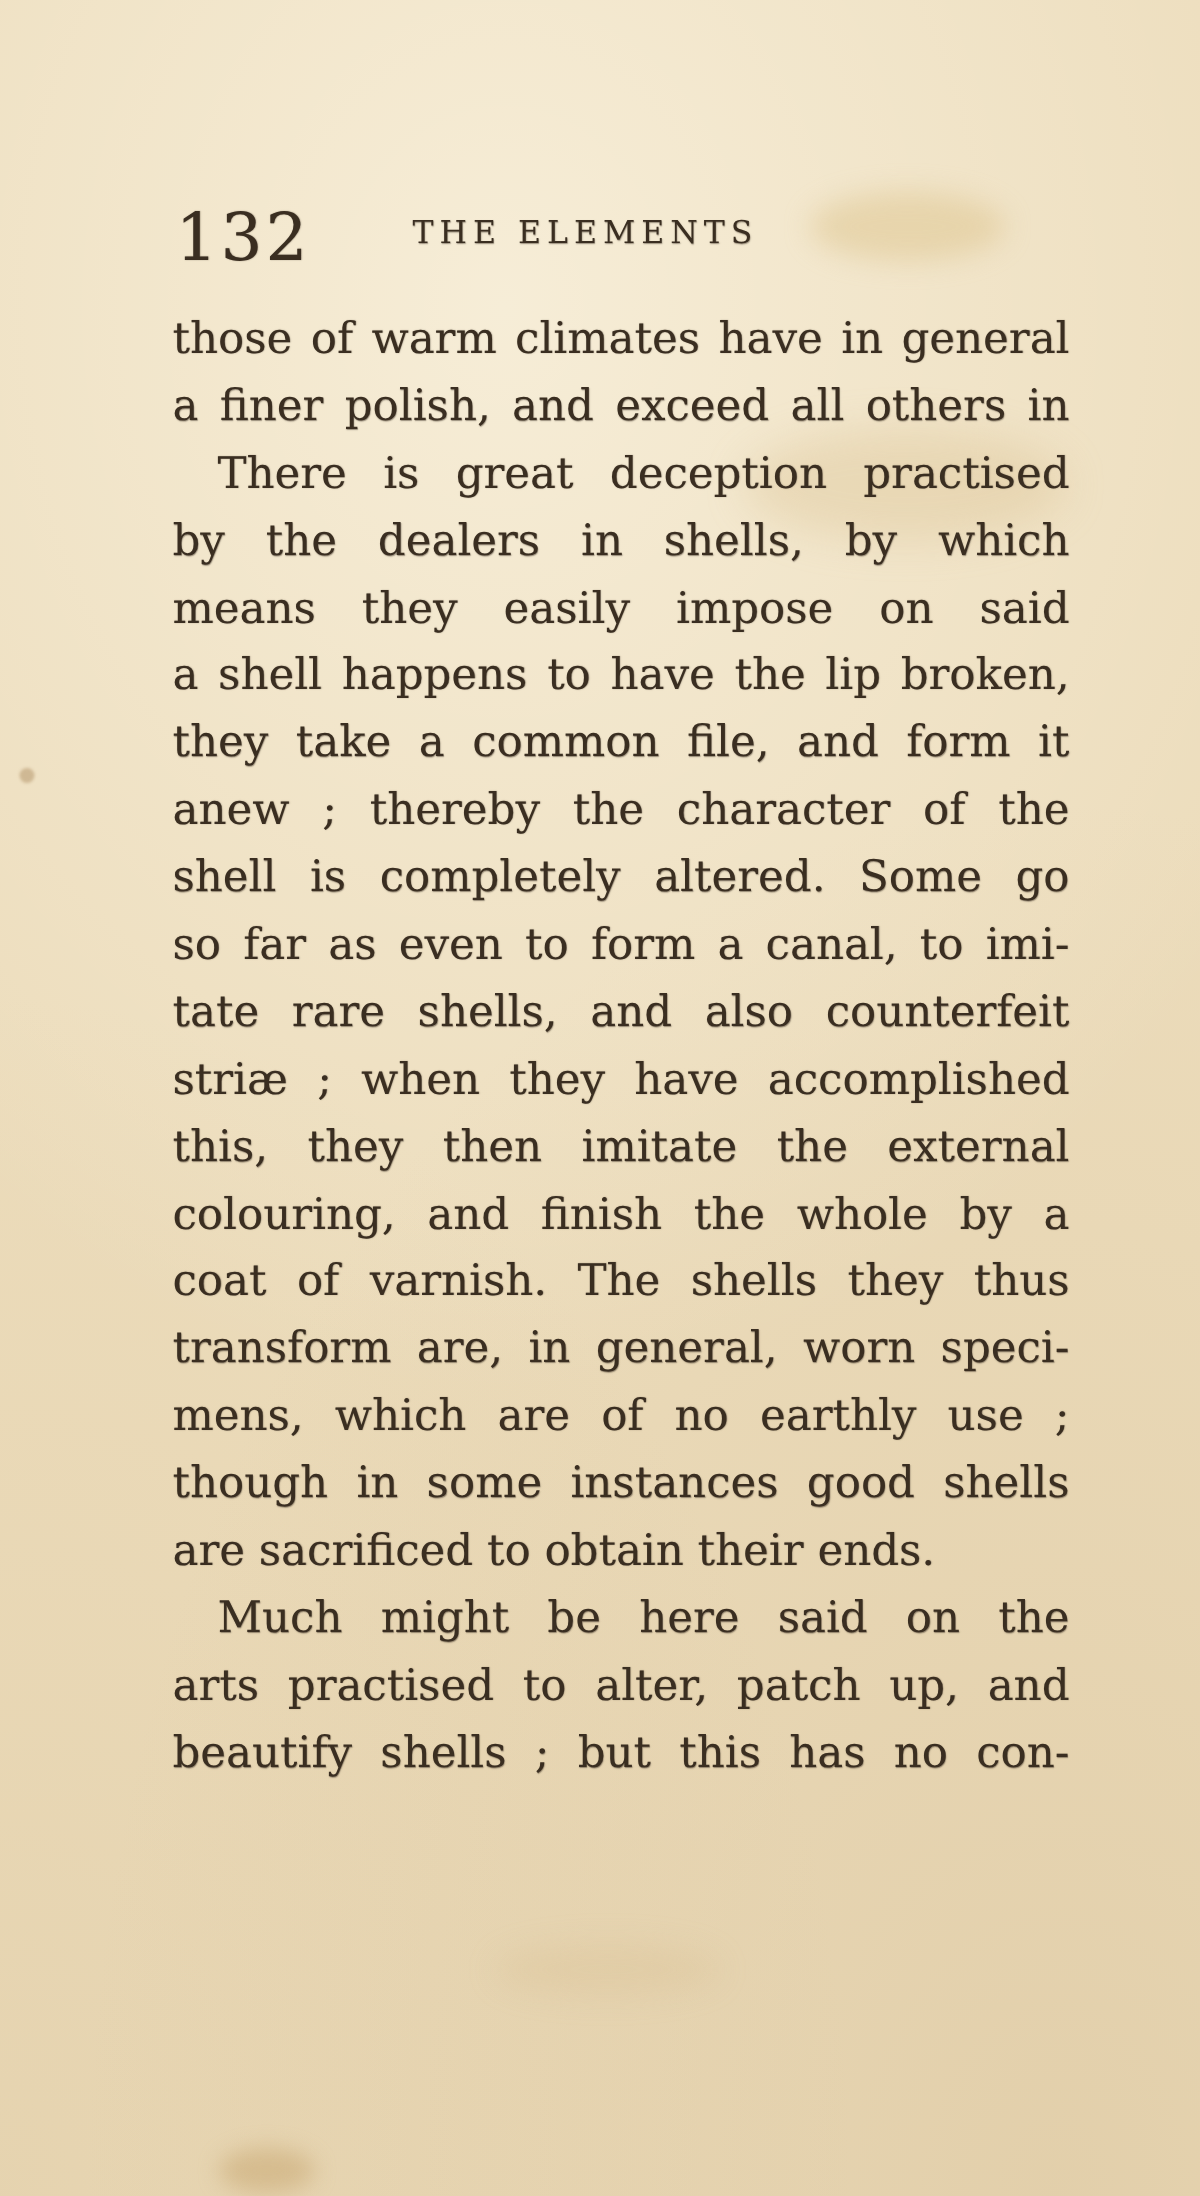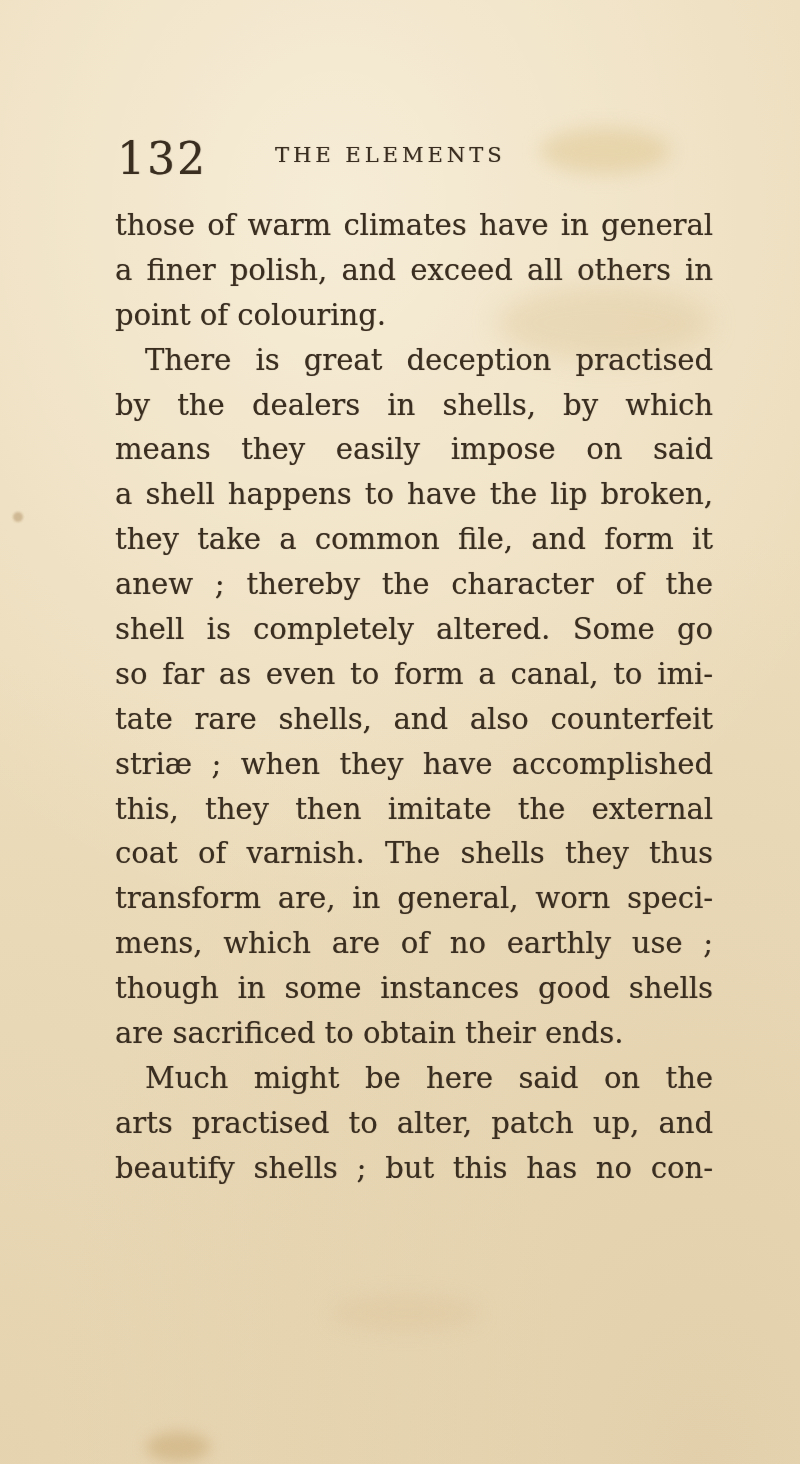--- a/index.html
+++ b/index.html
@@ -69,32 +69,32 @@
   <div class="stain s5"></div>
 
   <div class="header">
     <div class="page-number">132</div>
     <div class="running-head">THE ELEMENTS</div>
   </div>
 
   <div class="text-block">
       <div class="line j">those of warm climates have in general</div>
       <div class="line j">a finer polish, and exceed all others in</div>
-      <div class="line">point of colouring.</div>
       <div class="line j ind">There is great deception practised</div>
       <div class="line j">by the dealers in shells, by which</div>
       <div class="line j">means they easily impose on said</div>
       <div class="line j">a shell happens to have the lip broken,</div>
       <div class="line j">they take a common file, and form it</div>
       <div class="line j">anew ; thereby the character of the</div>
       <div class="line j">shell is completely altered. Some go</div>
       <div class="line j">so far as even to form a canal, to imi-</div>
       <div class="line j">tate rare shells, and also counterfeit</div>
       <div class="line j">striæ ; when they have accomplished</div>
       <div class="line j">this, they then imitate the external</div>
+      <div class="line j">colouring, and finish the whole by a</div>
       <div class="line j">coat of varnish. The shells they thus</div>
       <div class="line j">transform are, in general, worn speci-</div>
       <div class="line j">mens, which are of no earthly use ;</div>
       <div class="line j">though in some instances good shells</div>
       <div class="line">are sacrificed to obtain their ends.</div>
       <div class="line j ind">Much might be here said on the</div>
       <div class="line j">arts practised to alter, patch up, and</div>
       <div class="line j">beautify shells ; but this has no con-</div>
     </div>
 </div>

